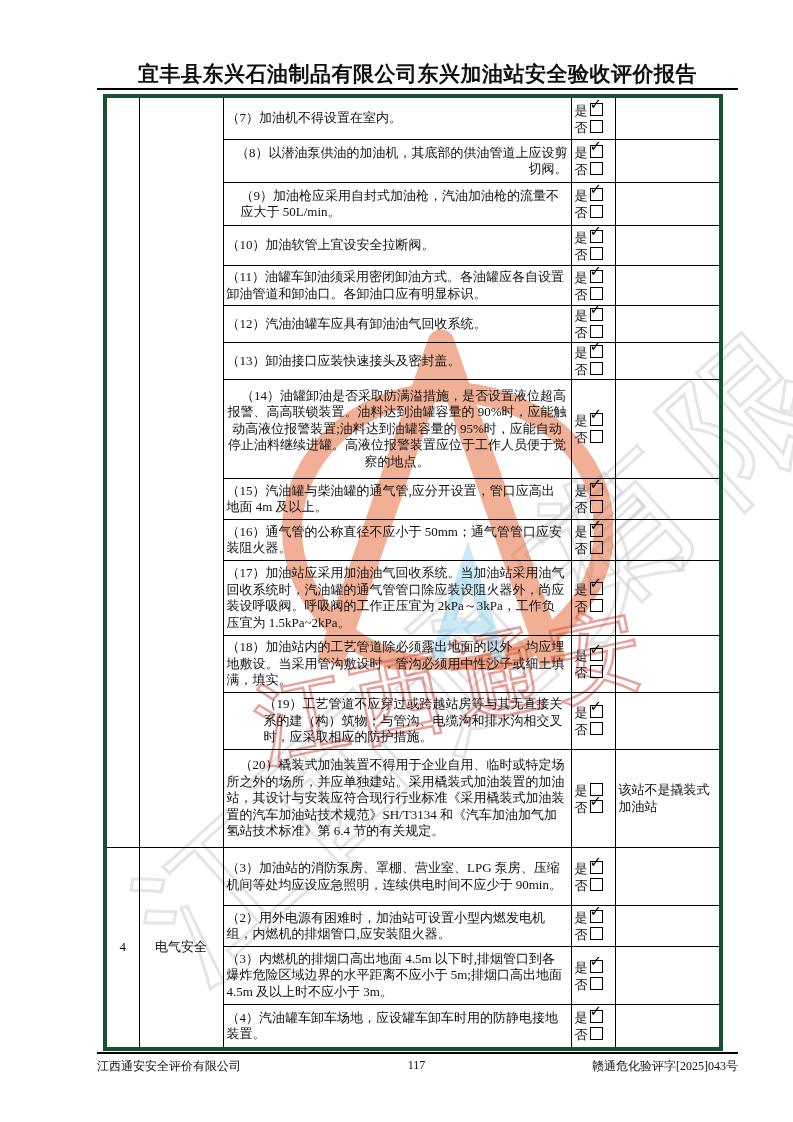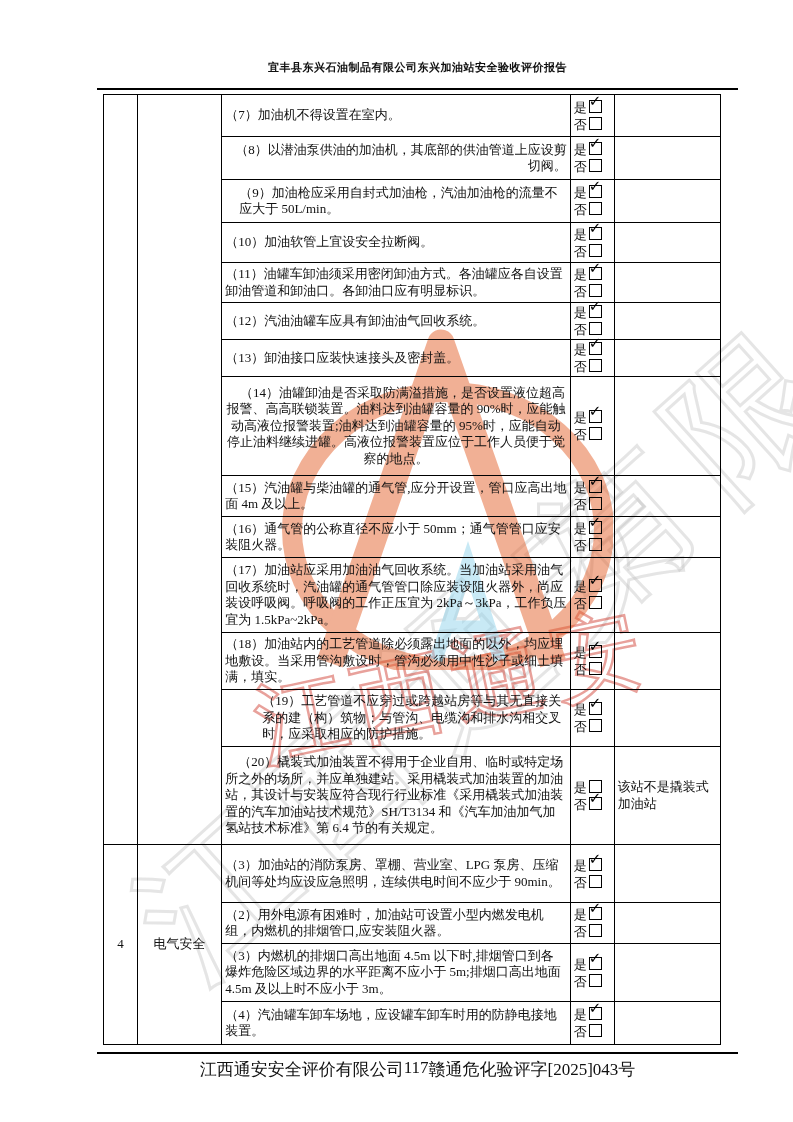--- a/index.html
+++ b/index.html
@@ -1,54 +1,54 @@
 <!DOCTYPE html>
 <html><head>
 <meta charset="utf-8">
 <style>
   html,body{margin:0;padding:0;}
   .page{position:relative;width:793px;height:1122px;background:#ffffff;overflow:hidden;
         font-family:"Liberation Serif","DejaVu Serif",serif;color:#101010;}
 
   
   .header-title{position:absolute;top:60px;left:97px;width:641px;text-align:center;
-                font-size:11px;font-weight:700;letter-spacing:.5px;z-index:3;}
+                font-size:21px;font-weight:700;letter-spacing:.5px;z-index:3;}
   .header-rule{position:absolute;top:88px;left:97px;width:641px;height:2px;background:#000;z-index:3;}
 
   
   .wm{position:absolute;pointer-events:none;white-space:nowrap;color:transparent;z-index:1;}
   .wm-gray{font-size:150px;letter-spacing:20px;-webkit-text-stroke:3px #c2c2c2;opacity:.42;
            transform-origin:0 0;transform:rotate(-42deg);font-family:"Liberation Serif",serif;}
   .wm-gray-1{left:96px;top:872px;}
   .wm-gray-2{left:498px;top:506px;}
   .wm-red{font-size:92px;letter-spacing:8px;-webkit-text-stroke:2.5px rgba(205,52,40,.55);opacity:.85;
           transform-origin:0 0;transform:rotate(-12deg);left:244px;top:668px;}
   .wm-logo{position:absolute;left:278px;top:325px;z-index:1;opacity:.5;pointer-events:none;}
 
   
   table.checklist{position:absolute;left:103px;top:94px;width:618px;z-index:2;
-                  border-collapse:collapse;table-layout:fixed;border:1px solid #14532d;background:transparent;}
+                  border-collapse:collapse;table-layout:fixed;border:4px solid #14532d;background:transparent;}
   table.checklist td{border:1px solid #000;font-size:13px;line-height:16.5px;
                      vertical-align:middle;background:transparent;padding:1px 3px;word-break:break-all;}
   td.c-num{text-align:center;}
   td.c-cat{text-align:center;}
   td.c-text{padding:1px 4px 2px 4px;}
   td.c-check{padding:0 0 0 3px;}
   td.c-remark{padding:2px 4px;}
 
   .cb-line{line-height:17px;white-space:nowrap;}
   .cb{display:inline-block;width:11px;height:11px;border:1.5px solid #000;margin-left:2px;
       position:relative;vertical-align:-1px;}
   .cb .mark{position:absolute;left:-1px;top:-8px;font-size:15px;font-weight:700;
             font-family:"DejaVu Sans",sans-serif;color:#000;}
 
   
   .footer-rule{position:absolute;top:1052px;left:97px;width:641px;height:2px;background:#000;z-index:3;}
-  .footer{position:absolute;top:1058px;left:97px;width:641px;display:flex;justify-content:center;
-          align-items:flex-start;font-size:17px;z-index:3;}
+  .footer{position:absolute;top:1058px;left:97px;width:641px;display:flex;justify-content:space-between;
+          align-items:flex-start;font-size:12px;z-index:3;}
 </style>
 </head>
 <body>
 
 <div class="page">
 
   <div class="wm wm-gray wm-gray-1">江西通安</div>
   <div class="wm wm-gray wm-gray-2">有限公司</div>
   <div class="wm wm-red">江西通安</div>
   <svg class="wm-logo" width="335" height="345" viewBox="0 0 335 345">

